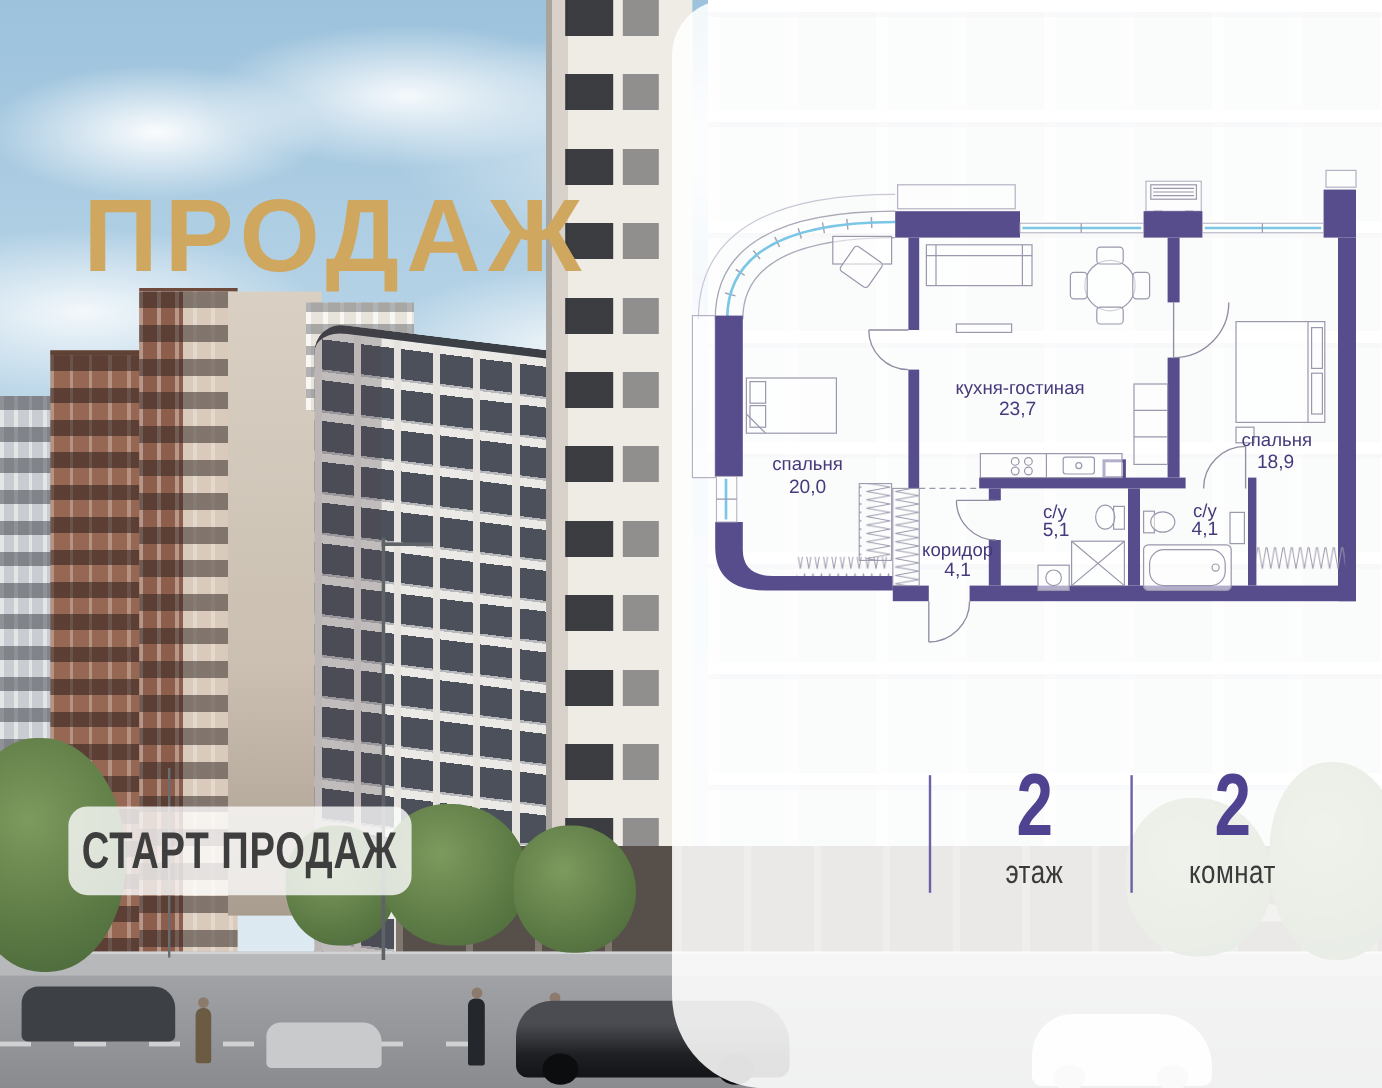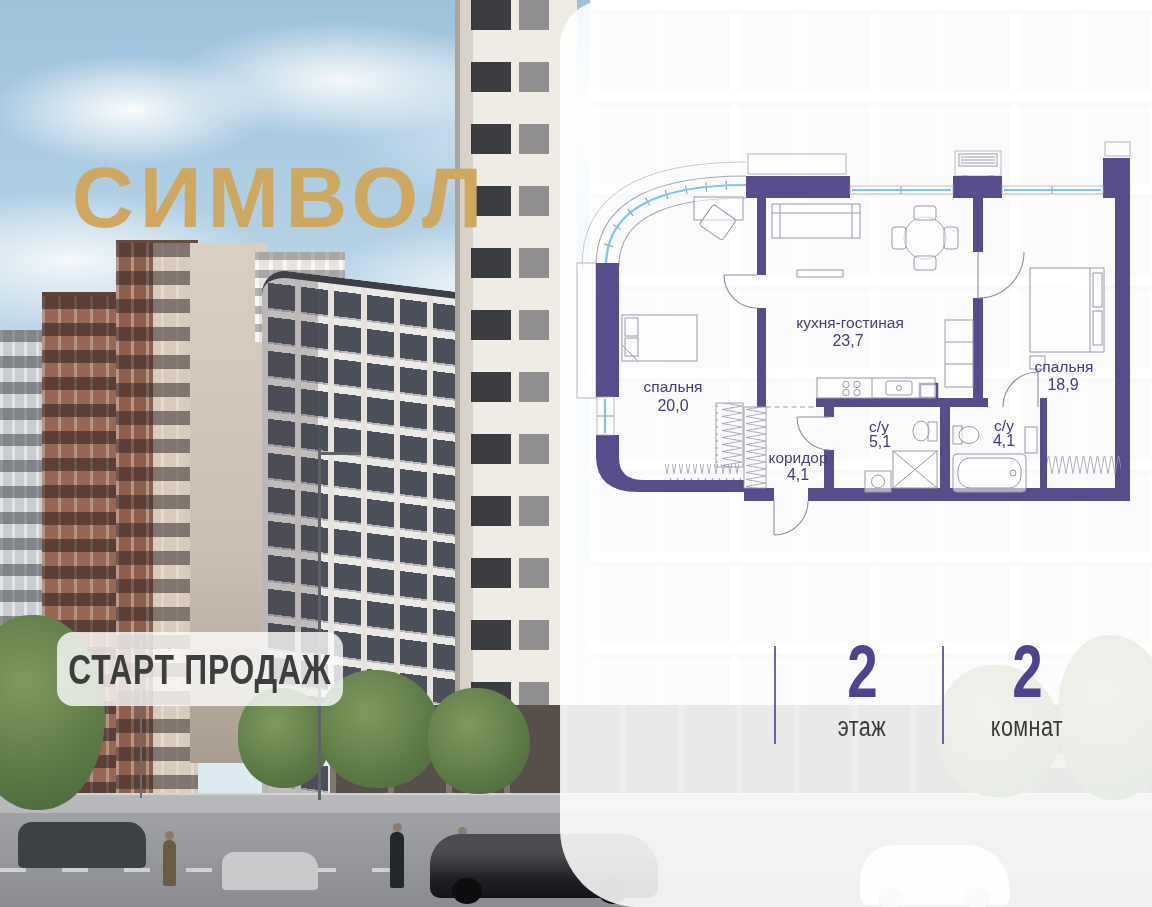--- a/index.html
+++ b/index.html
@@ -99,21 +99,21 @@
   .c-ghost .w1,.c-ghost .w2{position:absolute;bottom:-4px;width:26px;height:22px;border-radius:50%;background:#d2d3d6;}
   .c-ghost .w1{left:18px;} .c-ghost .w2{left:104px;}
 
   
   .fade-panel{position:absolute;left:560px;top:0;width:592px;height:907px;z-index:2;
     background:rgba(255,255,255,.875);border-radius:46px 0 0 78px;}
 
   
   .logo{position:absolute;left:40px;top:148px;width:480px;z-index:3;text-align:center;
     font-size:86px;font-weight:bold;letter-spacing:6px;color:var(--accent-gold,#d0a75f);}
-  .banner{position:absolute;left:57px;top:632px;width:286px;height:74px;z-index:3;
+  .banner{position:absolute;left:57px;top:672px;width:286px;height:74px;z-index:3;
     background:rgba(253,253,253,.8);border-radius:16px;display:flex;align-items:center;justify-content:center;}
   .banner span{display:inline-block;transform:scaleX(.74);font-size:43px;font-weight:bold;
     letter-spacing:1px;color:var(--banner-text,#3e3e3e);white-space:nowrap;}
 
   
   .plan{position:absolute;left:576px;top:140px;width:570px;height:400px;z-index:3;}
   .wall{fill:var(--wall,#574c8c);}
   .shaftbox{fill:#fff;stroke:var(--wall,#574c8c);stroke-width:2.5;}
   .fur{fill:none;stroke:#9a98ac;stroke-width:1;}
   .furf{fill:rgba(255,255,255,.55);stroke:#9a98ac;stroke-width:1;}
@@ -196,21 +196,21 @@
         <div class="w2"></div>
       </div>
     <div class="car c-ghost">
         <div class="w1"></div>
         <div class="w2"></div>
       </div>
   </div>
 
   <div class="fade-panel"></div>
 
-  <div class="logo">СИМВОЛ</div>
+  <div class="logo">ПРОДАЖ</div>
   <div class="banner">
     <span>СТАРТ ПРОДАЖ</span>
   </div>
 
   <svg class="plan" viewBox="0 0 570 400">
     <defs>
       <pattern id="zigH" width="7" height="24" patternUnits="userSpaceOnUse">
         <path d="M0 22 L3.5 2 L7 22" stroke="#9a98ac" stroke-width="0.8" fill="none"></path>
       </pattern>
       <pattern id="zigV" width="24" height="7" patternUnits="userSpaceOnUse">

